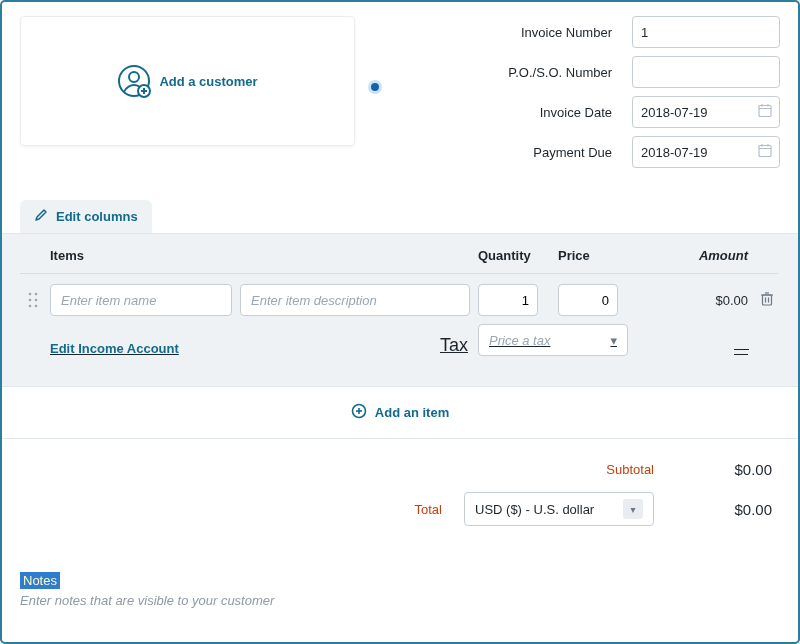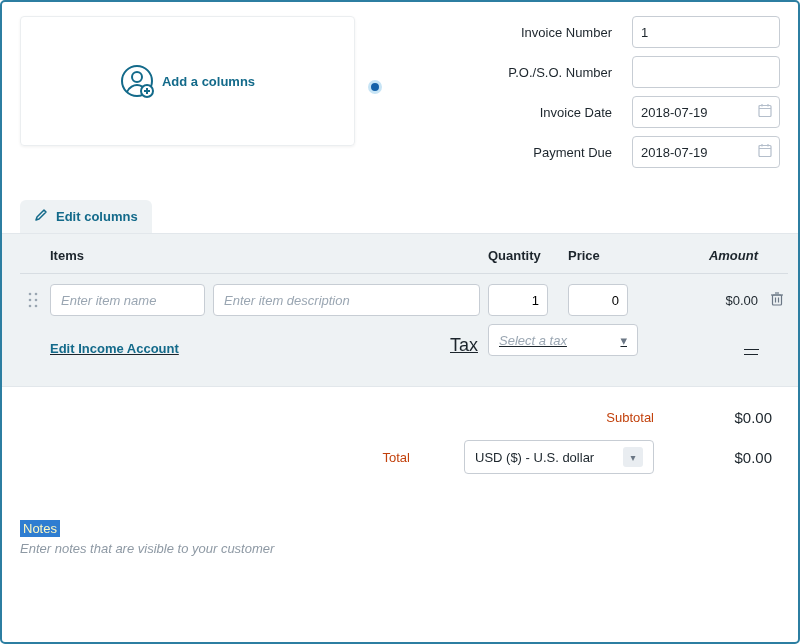--- a/index.html
+++ b/index.html
@@ -64,21 +64,21 @@
     display: inline-flex; align-items: center; gap: 8px;
     padding: 8px 14px;
     background: #eef2f4;
     border-top-left-radius: 6px; border-top-right-radius: 6px;
     color: #136a8a; font-weight: 700; font-size: 13px;
     cursor: pointer;
   }
 
   .grid-panel {
     margin-left: -18px; margin-right: -18px;
-    padding: 0 10px 18px 18px;
+    padding: 0 20px 18px 18px;
     background: #eef2f4;
     border-top: 1px solid #e2e7eb;
     border-bottom: 1px solid #e2e7eb;
   }
   .grid-header {
     display: flex; align-items: center;
     padding: 14px 4px 10px 4px;
     font-weight: 700; color: #1c252c;
     border-bottom: 1px solid #d7dde2;
   }
@@ -93,21 +93,21 @@
     display: flex; align-items: center;
     padding: 10px 4px 6px 4px;
   }
   .drag-handle { width: 18px; color: #9aa6b2; cursor: grab; display:flex; justify-content:center; }
   .drag-handle svg { display:block; }
   .item-inputs { flex: 1; display: flex; gap: 8px; padding-left: 8px; padding-right: 8px; }
   .item-inputs input {
     height: 32px; border: 1px solid #c7cdd4; border-radius: 4px;
     padding: 0 10px; font-size: 13px; color: #1c252c; background: #fff;
   }
-  .item-name { width: 155px; }
+  .item-name { width: 182px; }
   .item-desc { flex: 1; min-width: 150px; }
   .num-input {
     width: 60px; height: 32px; border: 1px solid #c7cdd4; border-radius: 4px;
     text-align: right; padding: 0 8px; font-size: 13px; background: #fff;
   }
   .price-wrap { width: 70px; margin-left: 10px; }
   .amount-cell { width: 120px; text-align: right; font-size: 13px; color: #1c252c; }
   .trash-cell { width: 26px; text-align: right; color: #6b7785; cursor: pointer; }
   .trash-cell svg { display: inline-block; }
 
@@ -129,21 +129,21 @@
   }
   .add-item-inner { display:inline-flex; align-items:center; gap:8px; color:#136a8a; font-weight:700; cursor:pointer; }
 
   .totals { padding: 22px 8px 0 0; }
   .tot-row { display:flex; justify-content:flex-end; align-items:center; gap:18px; margin-bottom: 14px; }
   .tot-row label { width:280px; text-align:right; color:#c2410c; }
   .tot-amount { width:100px; text-align:right; font-size:15px; }
   .currency-select {
     width:190px; height:34px; border:1px solid #c7cdd4; border-radius:4px;
     background:#fff; display:flex; align-items:center; justify-content:space-between;
-    padding:0 10px; cursor:pointer;margin-left:32px;
+    padding:0 10px; cursor:pointer;
   }
   .currency-select .caret {
     width:20px; height:20px; background:#e9edf1; border-radius:3px;
     display:flex; align-items:center; justify-content:center; color:#6b7785; font-size:10px;
   }
   .tot-bold { font-weight:400; }
 
   .notes {
     margin-top: 46px;
   }
@@ -165,21 +165,21 @@
       <span>
         <svg width="34" height="34" viewBox="0 0 34 34" fill="none">
           <circle cx="17" cy="17" r="15" stroke="#136a8a" stroke-width="2"></circle>
           <circle cx="17" cy="13" r="5" stroke="#136a8a" stroke-width="2"></circle>
           <path d="M7 28c2-5 7-7 10-7s8 2 10 7" stroke="#136a8a" stroke-width="2" fill="none"></path>
           <circle cx="27" cy="27" r="6" fill="#fff" stroke="#136a8a" stroke-width="2"></circle>
           <line x1="27" y1="24" x2="27" y2="30" stroke="#136a8a" stroke-width="2"></line>
           <line x1="24" y1="27" x2="30" y2="27" stroke="#136a8a" stroke-width="2"></line>
         </svg>
       </span>
-      <span>Add a columns</span>
+      <span>Add a customer</span>
     </div>
 
     <div class="selection-dot"></div>
 
     <div class="meta-panel">
       <div class="meta-row">
         <label>Invoice Number</label>
         <input class="text-input" type="text" value="1" style="">
       </div>
       <div class="meta-row">
@@ -262,28 +262,40 @@
             <line x1="5.5" y1="6.5" x2="5.5" y2="11.5" stroke="#6b7785" stroke-width="1.2"></line>
             <line x1="8.5" y1="6.5" x2="8.5" y2="11.5" stroke="#6b7785" stroke-width="1.2"></line>
           </svg>
       </div>
     </div>
 
     <div class="grid-row2">
       <div class="edit-income">Edit Income Account</div>
       <span class="tax-label">Tax</span>
       <div class="tax-select">
-        <span>Select a tax</span>
+        <span>Price a tax</span>
         <span class="caret">▾</span>
       </div>
       <div class="dash-cell"><span class="dash">—</span></div>
       <div class="col-trash"></div>
     </div>
   </div>
 
+  <div class="add-item">
+    <div class="add-item-inner">
+      <span>
+        <svg width="16" height="16" viewBox="0 0 16 16">
+            <circle cx="8" cy="8" r="6.5" fill="none" stroke="#136a8a" stroke-width="1.6"></circle>
+            <line x1="8" y1="5" x2="8" y2="11" stroke="#136a8a" stroke-width="1.6"></line>
+            <line x1="5" y1="8" x2="11" y2="8" stroke="#136a8a" stroke-width="1.6"></line>
+          </svg>
+      </span>
+      <span>Add an item</span>
+    </div>
+  </div>
 
   <div class="totals">
     <div class="tot-row">
       <label>Subtotal</label>
       <div class="tot-amount">$0.00</div>
     </div>
     <div class="tot-row">
       <label class="tot-bold" style="width:auto; margin-right:4px;">Total</label>
       <div class="currency-select">
         <span>USD ($) - U.S. dollar</span>

